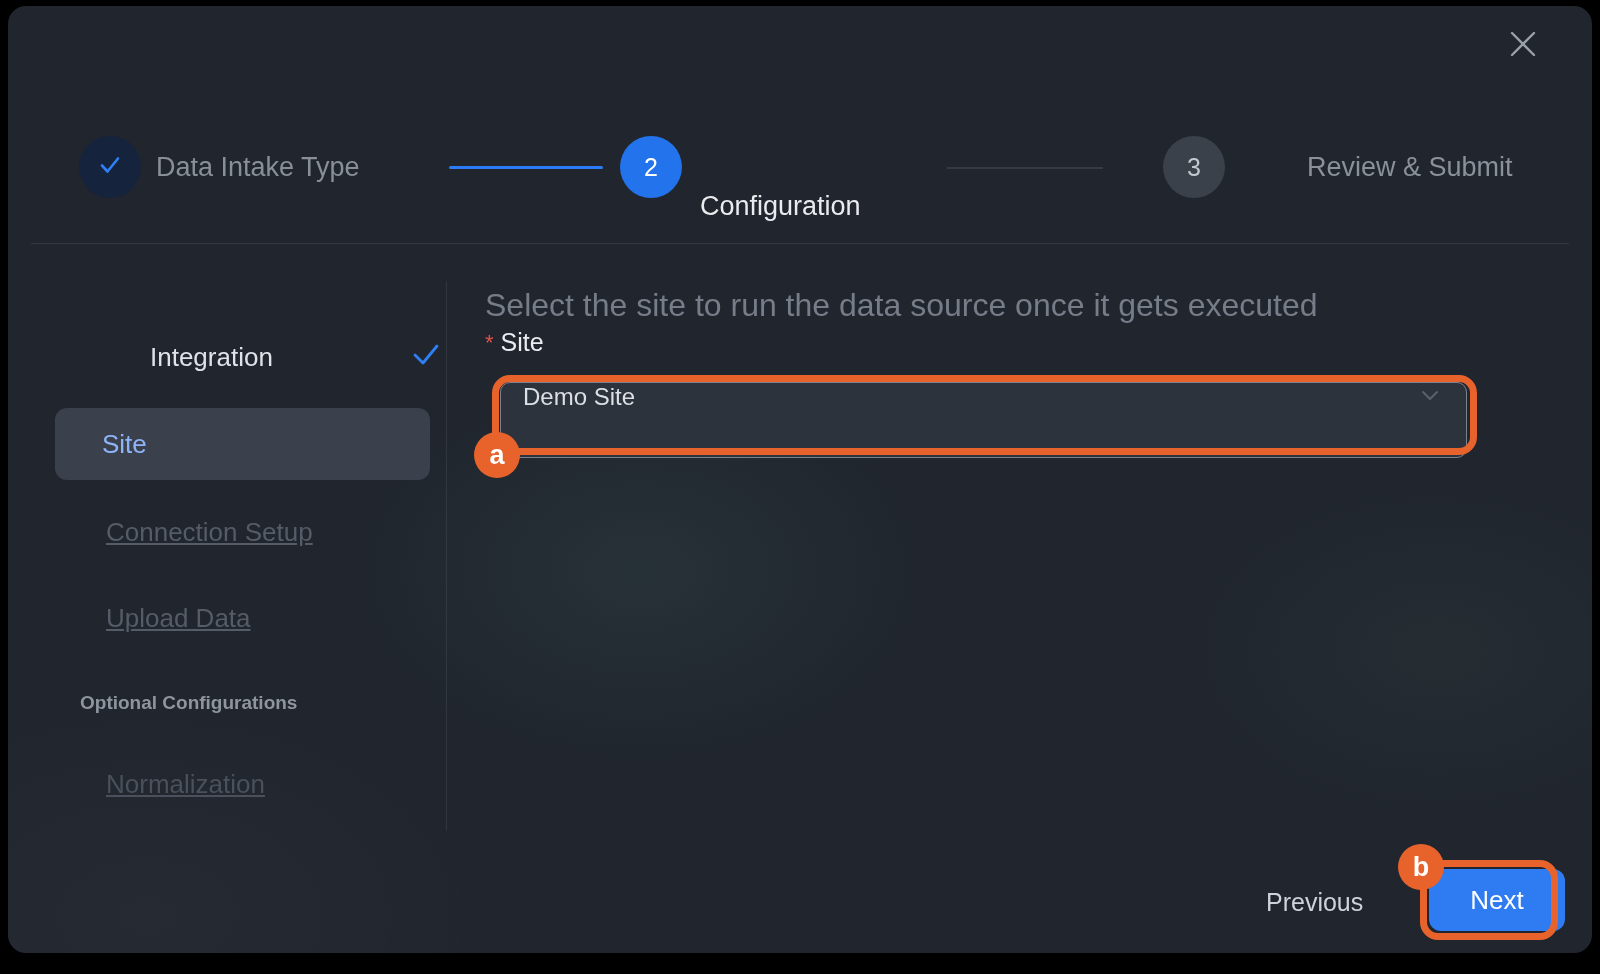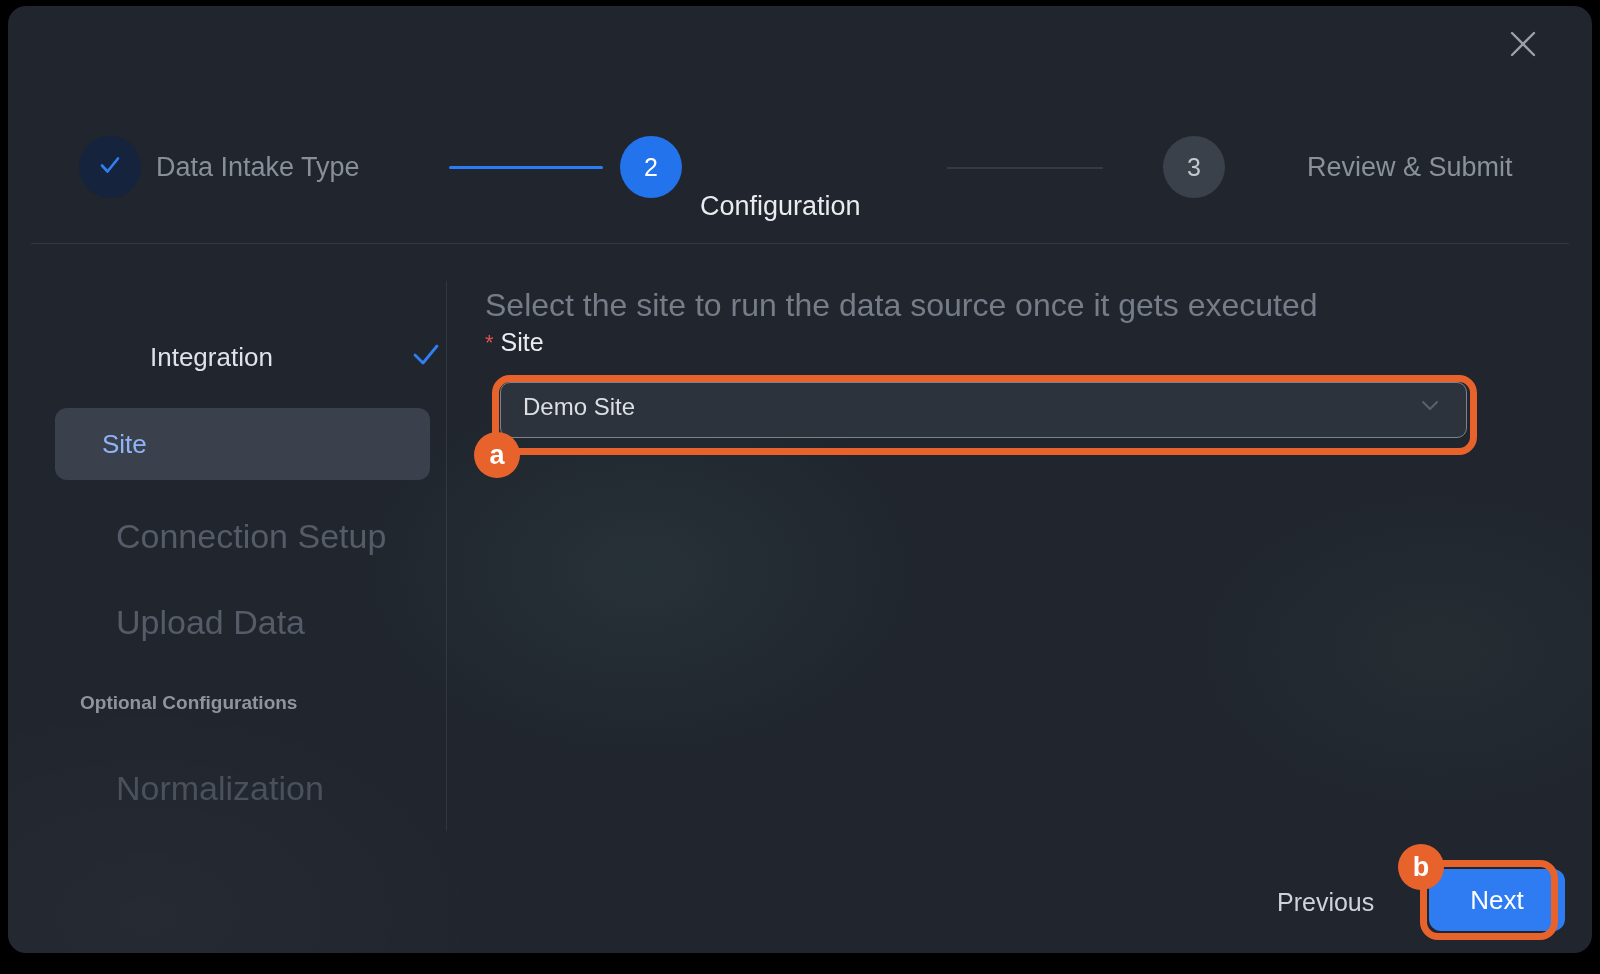--- a/index.html
+++ b/index.html
@@ -46,50 +46,50 @@
 
   
   .sb-item-row { position:absolute; left:94px; width:292px; height:36px;
                  display:flex; align-items:center; justify-content:space-between;
                  cursor:pointer;margin-left:48px; }
   .sb-label { font-size:26px; color:#dfe2e6; }
   .sb-active { position:absolute; left:47px; top:402px; width:375px; height:72px;
                border-radius:12px; background:#3a414c; display:flex; align-items:center;
                cursor:pointer; }
   .sb-active .sb-label { color:#8fb3f7; margin-left:47px; }
-  .sb-disabled { position:absolute; left:108px; font-size:34px; color:#555c67; cursor:pointer; }
+  .sb-disabled { position:absolute; left:98px; font-size:26px; color:#555c67; cursor:pointer;text-decoration:underline; }
   .sb-section { position:absolute; left:72px; top:686px; font-size:19px; font-weight:600;
                 color:#8e959f; }
 
   
   .instruction { position:absolute; left:477px; top:281px; font-size:32px; color:#767d88; }
   .field-label { position:absolute; left:477px; top:322px; font-size:25px; color:#eaecef;
                  font-weight:500; display:flex; align-items:center; }
   .req { color:#e2514b; font-size:22px; margin-right:7px; font-weight:400; }
 
-  .select-box { position:absolute; left:492px; top:376px; width:967px; height:56px;
+  .select-box { position:absolute; left:492px; top:376px; width:967px; height:76px;
                 border:1.5px solid #7d838c; border-radius:10px; background:#2d333d;
-                display:flex; align-items:flex-end; padding:0 24px 16px 22px; cursor:pointer; }
+                display:flex; align-items:flex-start; padding:0 24px 2px 22px; cursor:pointer; }
   .select-value { font-size:24px; color:#dcdfe3; flex:1; }
 
   
   .anno-box { position:absolute; border:7px solid #e8632b; border-radius:18px;
               pointer-events:none; }
   .anno-a { left:484px; top:369px; width:985px; height:80px; }
   .anno-b { left:1412px; top:854px; width:138px; height:80px; }
   .anno-badge { position:absolute; width:46px; height:46px; border-radius:50%;
                 background:#e8632b; color:#fff; font-size:27px; font-weight:700;
                 display:flex; align-items:center; justify-content:center; z-index:6; }
   .badge-a { left:466px; top:426px; }
   .badge-b { left:1390px; top:838px; }
 
   
   .prev-btn { position:absolute; left:1250px; top:878px; font-size:25px; color:#cfd3d9;
               background:none; border:none; cursor:pointer; padding:4px 8px;
-              font-family:inherit;margin-left:11px; }
+              font-family:inherit; }
   .next-btn { position:absolute; left:1421px; top:863px; width:136px; height:62px;
               border:none; border-radius:12px; background:#2f7cf2; color:#fff;
               font-size:26px; font-weight:500; cursor:pointer; font-family:inherit;
               display:flex; align-items:center; justify-content:center; }
 </style>
 </head>
 <body>
 
 <div class="modal">
 

